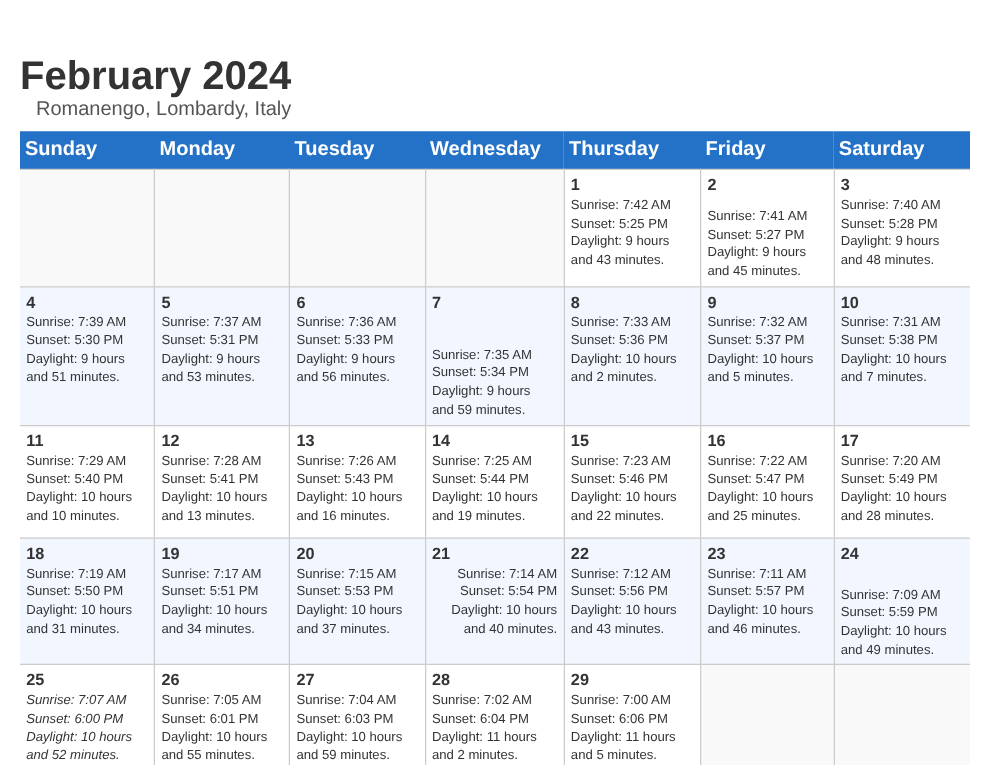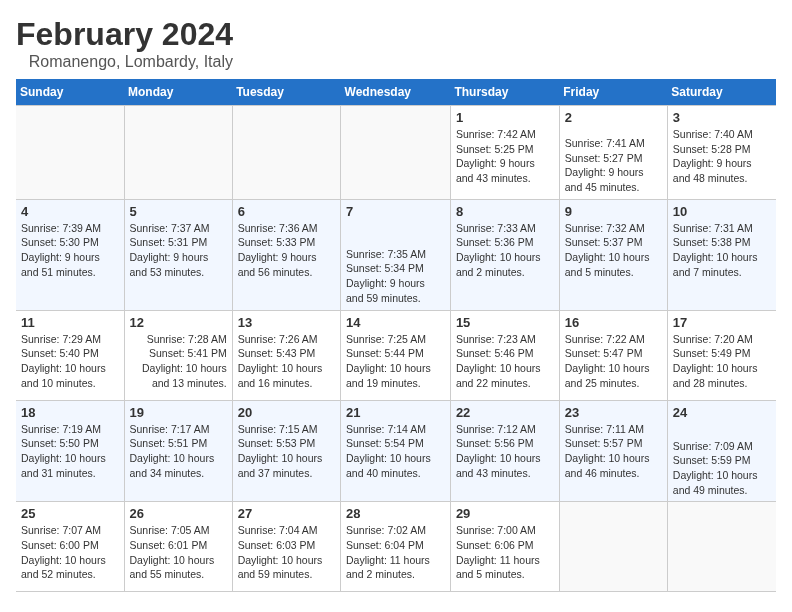--- a/index.html
+++ b/index.html
@@ -21,36 +21,37 @@
       align-items: center;
       gap: 2px;
     }
     .title-area {
       text-align: right;
     }
     .main-title {
       font-size: 32px;
       font-weight: bold;
       color: #333;
+      margin-top: 26px;
     }
     .subtitle {
       font-size: 16px;
       color: #555;
     }
     table {
       width: 100%;
       border-collapse: collapse;
       font-size: 11px;
     }
     thead tr th {
       background-color: #2472c8;
       color: #fff;
       padding: 6px 4px;
       text-align: left;
-      font-size: 12px;
+      font-size: 16px;
       font-weight: bold;
     }
     tbody tr td {
       border: 1px solid #ccc;
       vertical-align: top;
       padding: 4px 5px;
       min-height: 80px;
       height: 90px;
       width: 113px;
     }
@@ -175,21 +176,21 @@
       <tr>
         <td>
           <div class="day-number">11</div>
           <div class="day-info" style="white-space: pre-line;">Sunrise: 7:29 AM
 Sunset: 5:40 PM
 Daylight: 10 hours
 and 10 minutes.</div>
         </td>
         <td>
           <div class="day-number">12</div>
-          <div class="day-info" style="white-space: pre-line; text-align: right;">Sunrise: 7:28 AM
+          <div class="day-info" style="white-space: pre-line;">Sunrise: 7:28 AM
 Sunset: 5:41 PM
 Daylight: 10 hours
 and 13 minutes.</div>
         </td>
         <td>
           <div class="day-number">13</div>
           <div class="day-info" style="white-space: pre-line;">Sunrise: 7:26 AM
 Sunset: 5:43 PM
 Daylight: 10 hours
 and 16 minutes.</div>
@@ -240,21 +241,21 @@
         </td>
         <td>
           <div class="day-number">20</div>
           <div class="day-info" style="white-space: pre-line;">Sunrise: 7:15 AM
 Sunset: 5:53 PM
 Daylight: 10 hours
 and 37 minutes.</div>
         </td>
         <td>
           <div class="day-number">21</div>
-          <div class="day-info" style="white-space: pre-line;">Sunrise: 7:14 AM
+          <div class="day-info" style="white-space: pre-line; text-align: right;">Sunrise: 7:14 AM
 Sunset: 5:54 PM
 Daylight: 10 hours
 and 40 minutes.</div>
         </td>
         <td>
           <div class="day-number">22</div>
           <div class="day-info" style="white-space: pre-line;">Sunrise: 7:12 AM
 Sunset: 5:56 PM
 Daylight: 10 hours
 and 43 minutes.</div>
@@ -270,21 +271,21 @@
           <div class="day-number">24</div>
           <div class="day-info" style="white-space: pre-line; margin-top: 19px;">Sunrise: 7:09 AM
 Sunset: 5:59 PM
 Daylight: 10 hours
 and 49 minutes.</div>
         </td>
       </tr>
       <tr>
         <td>
           <div class="day-number">25</div>
-          <div class="day-info" style="white-space: pre-line;">Sunrise: 7:07 AM
+          <div class="day-info" style="white-space: pre-line; font-style: italic;">Sunrise: 7:07 AM
 Sunset: 6:00 PM
 Daylight: 10 hours
 and 52 minutes.</div>
         </td>
         <td>
           <div class="day-number">26</div>
           <div class="day-info" style="white-space: pre-line;">Sunrise: 7:05 AM
 Sunset: 6:01 PM
 Daylight: 10 hours
 and 55 minutes.</div>

